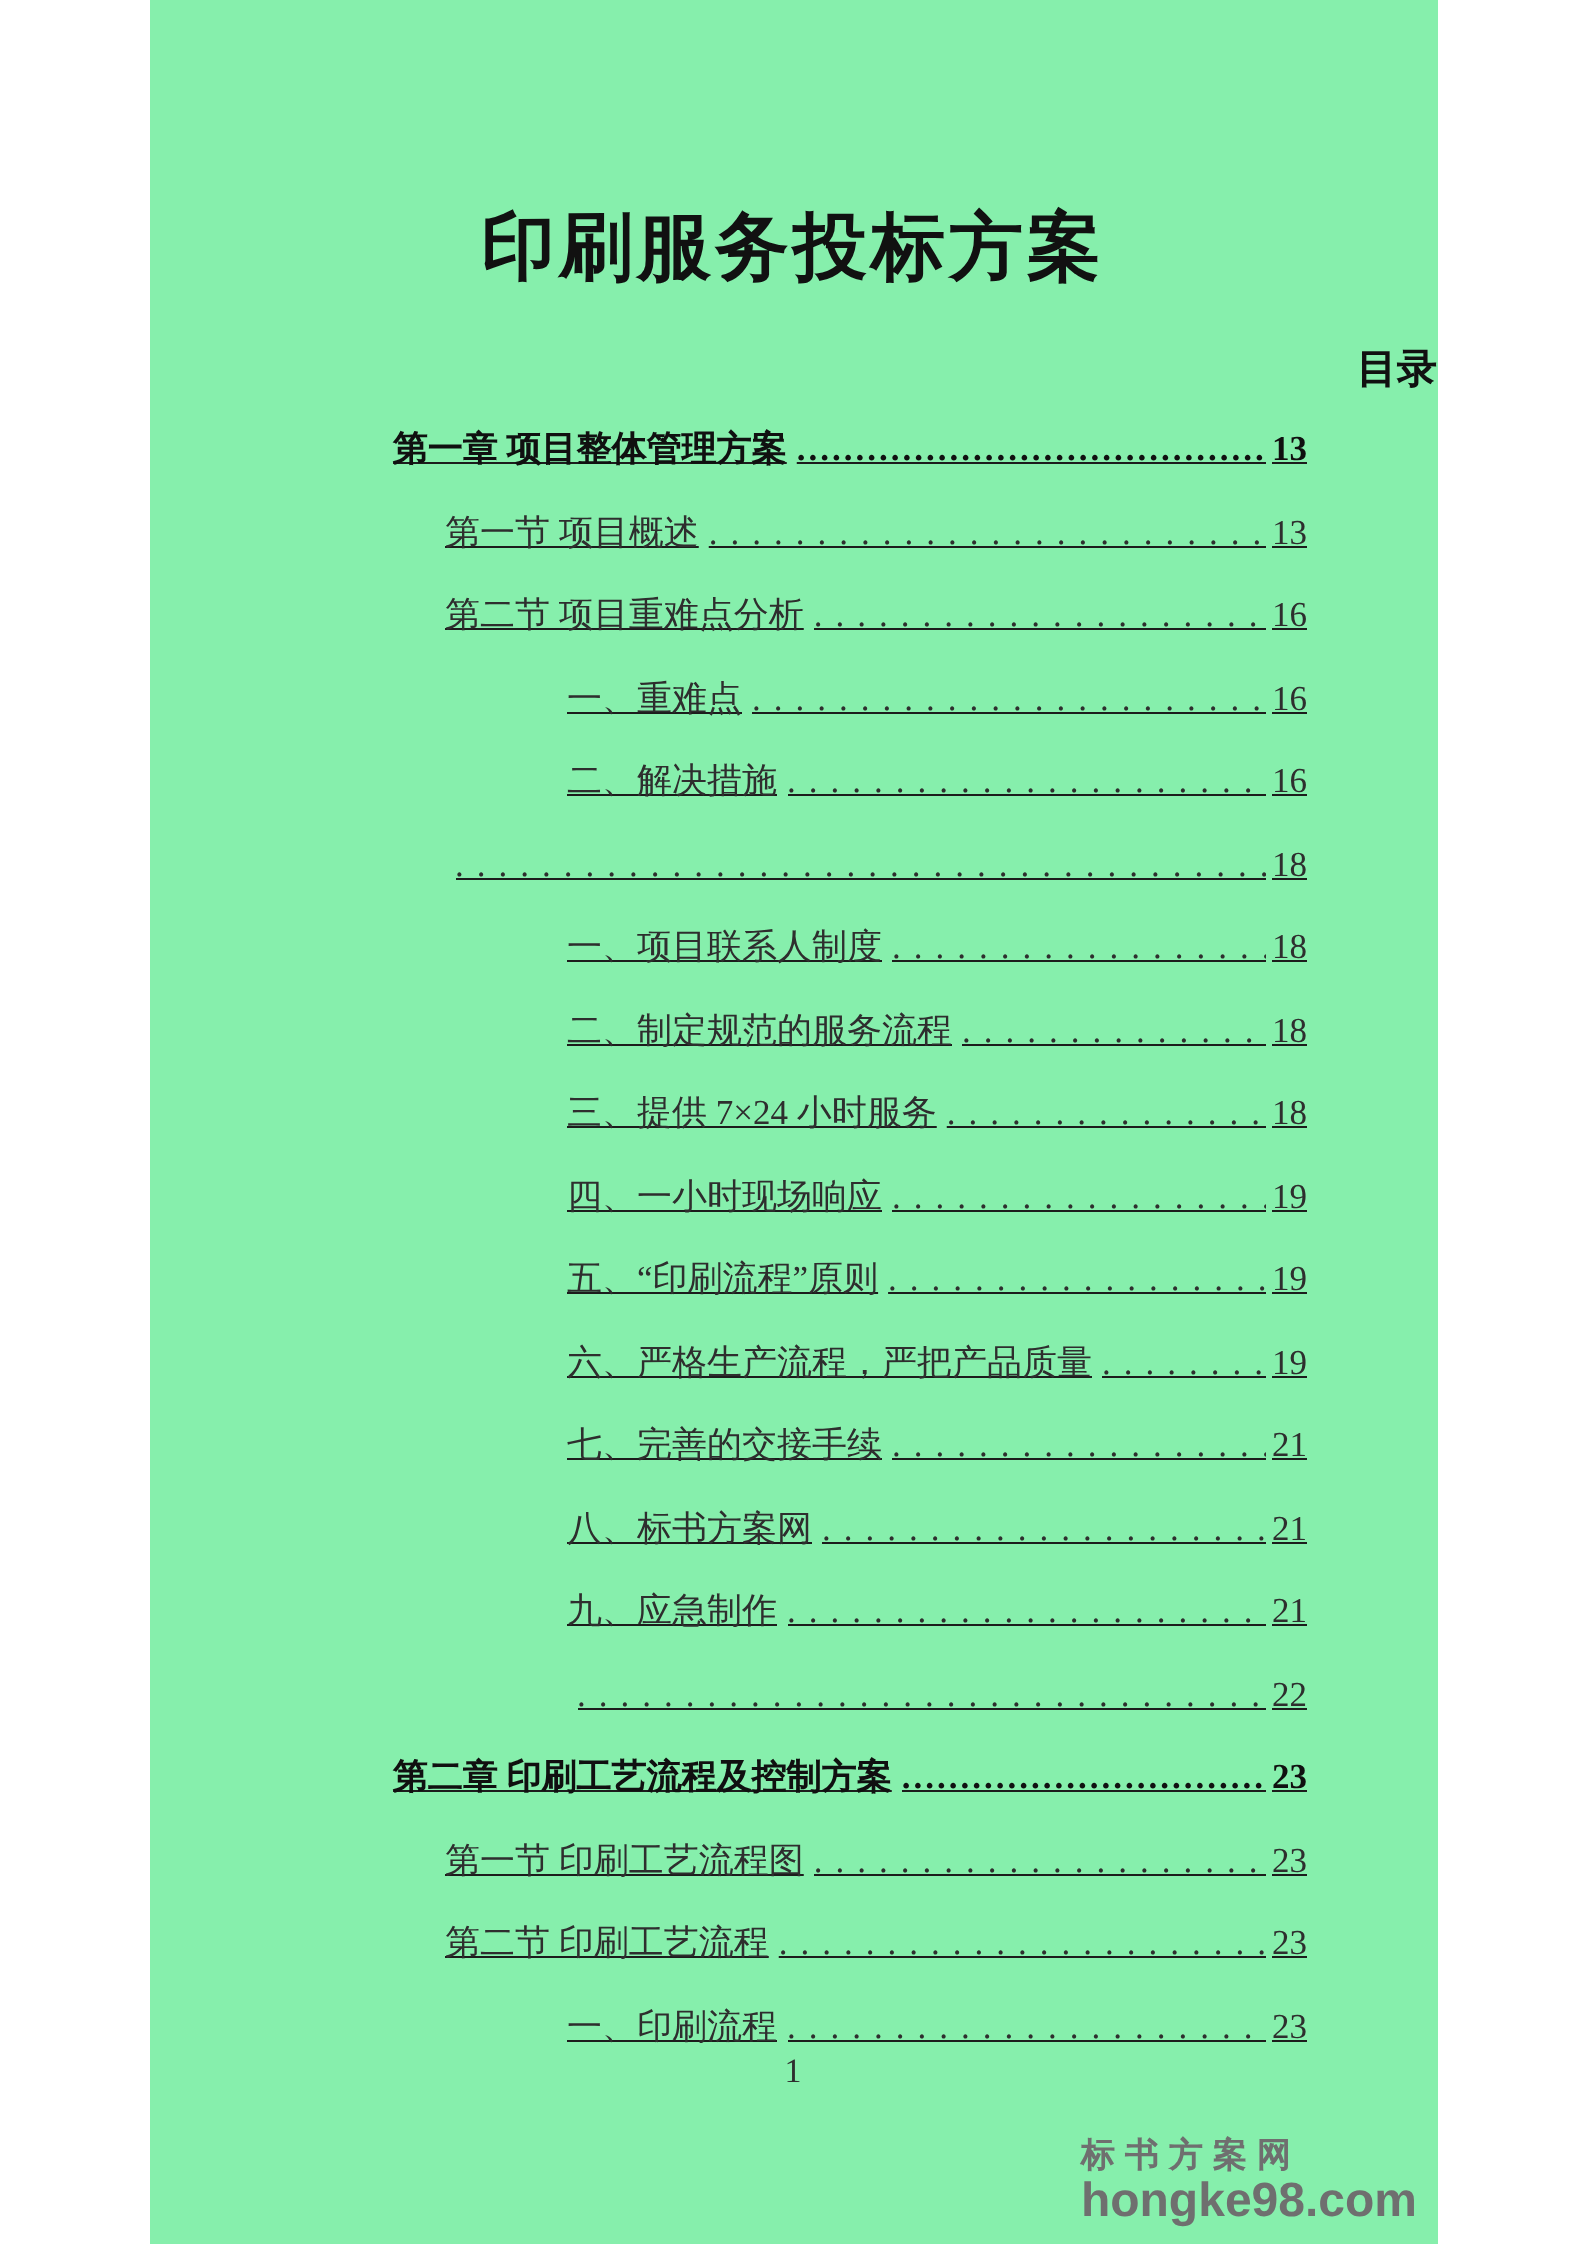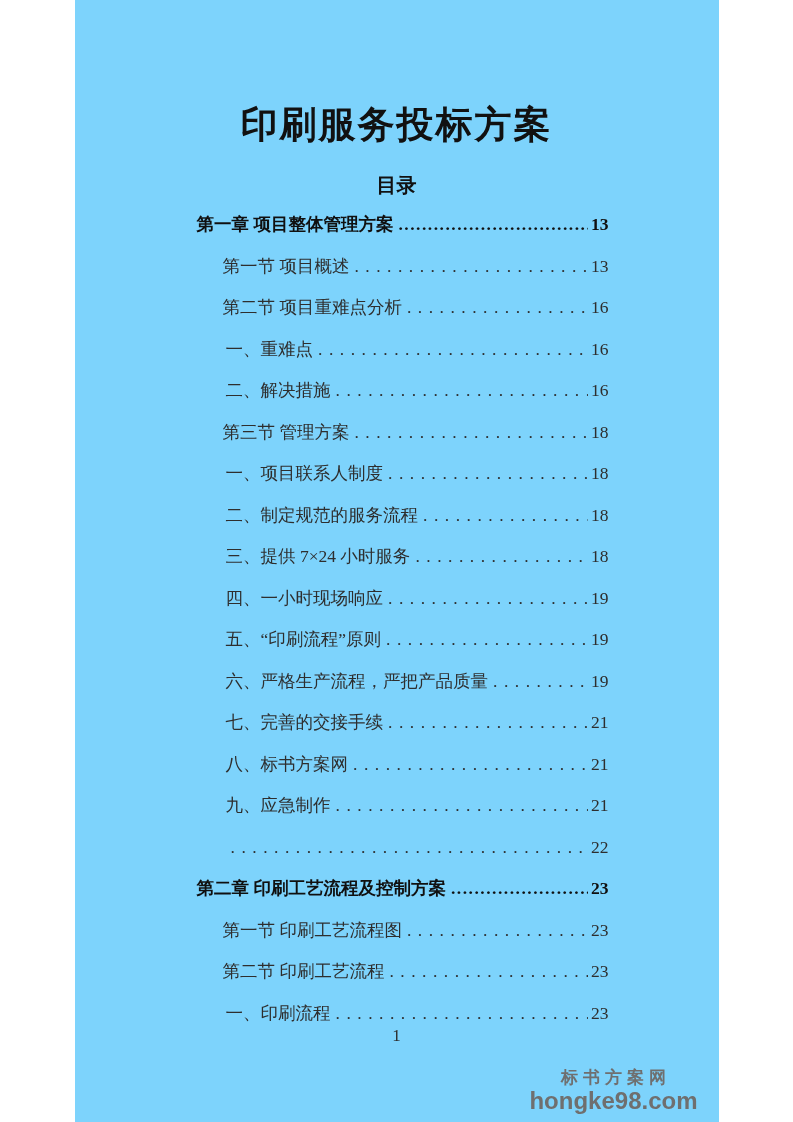--- a/index.html
+++ b/index.html
@@ -5,46 +5,47 @@
   html, body {
     margin: 0;
     padding: 0;
     background: #ffffff;
   }
   .page {
     position: relative;
     width: 644px;
     height: 1122px;
     margin: 0 auto;
-    background: #7dd3fc;
+    background: #86efac;
     overflow: hidden;
     box-sizing: border-box;
     font-family: "Liberation Serif", "DejaVu Serif", serif;
     color: #1c1c1c;
   }
   .doc-title {
     text-align: center;
     font-size: 37px;
     font-weight: 700;
     line-height: 1;
     padding-top: 106px;
     letter-spacing: 2px;
     color: #111111;
   }
   .toc-heading {
-    text-align: center;
+    text-align: right;
     font-size: 20px;
     font-weight: 700;
     margin-top: 32px;
     line-height: 1;
     color: #111111;
   }
   .toc-list {
     margin-top: 9px;
-    padding: 0 110px 0 122px;
+    padding: 0 65px 0 122px;
+    text-decoration: underline;
   }
   .toc-row {
     display: flex;
     align-items: baseline;
     height: 41.5px;
     line-height: 41.5px;
     font-size: 17.5px;
     color: #2e2e2e;
     white-space: nowrap;
   }
@@ -57,37 +58,37 @@
     min-width: 0;
   }
   .toc-row .toc-page { flex: none; }
   .lvl-chapter {
     font-weight: 700;
     color: #101010;
     font-size: 17.5px;
   }
   .lvl-chapter .toc-leader { letter-spacing: 1.5px; }
   .lvl-section { margin-left: 26px; align-items: center; }
-  .lvl-item    { margin-left: 29px; }
+  .lvl-item    { margin-left: 87px; }
   .lvl-section .toc-leader,
   .lvl-item .toc-leader { letter-spacing: 6.5px; }
   .page-footer {
     position: absolute;
     left: 0;
     right: 0;
     top: 1026px;
     text-align: center;
     font-size: 17px;
     color: #2e2e2e;
   }
   .watermark {
     position: absolute;
-    right: 21px;
+    right: 10px;
     bottom: 8px;
-    text-align: center;
+    text-align: left;
     color: #6f6f6f;
     font-family: "Liberation Sans", "DejaVu Sans", sans-serif;
     line-height: 1.1;
   }
   .watermark .wm-name {
     font-size: 17px;
     font-weight: 700;
     letter-spacing: 5px;
     margin-right: -5px; 
   }
@@ -125,21 +126,20 @@
         <span class="toc-text">一、重难点</span>
         <span class="toc-leader">....................................................................................................................................................................................................................................................................</span>
         <span class="toc-page">16</span>
       </div>
       <div class="toc-row lvl-item">
         <span class="toc-text">二、解决措施</span>
         <span class="toc-leader">....................................................................................................................................................................................................................................................................</span>
         <span class="toc-page">16</span>
       </div>
       <div class="toc-row lvl-section">
-        <span class="toc-text">第三节 管理方案</span>
         <span class="toc-leader">....................................................................................................................................................................................................................................................................</span>
         <span class="toc-page">18</span>
       </div>
       <div class="toc-row lvl-item">
         <span class="toc-text">一、项目联系人制度</span>
         <span class="toc-leader">....................................................................................................................................................................................................................................................................</span>
         <span class="toc-page">18</span>
       </div>
       <div class="toc-row lvl-item">
         <span class="toc-text">二、制定规范的服务流程</span>

